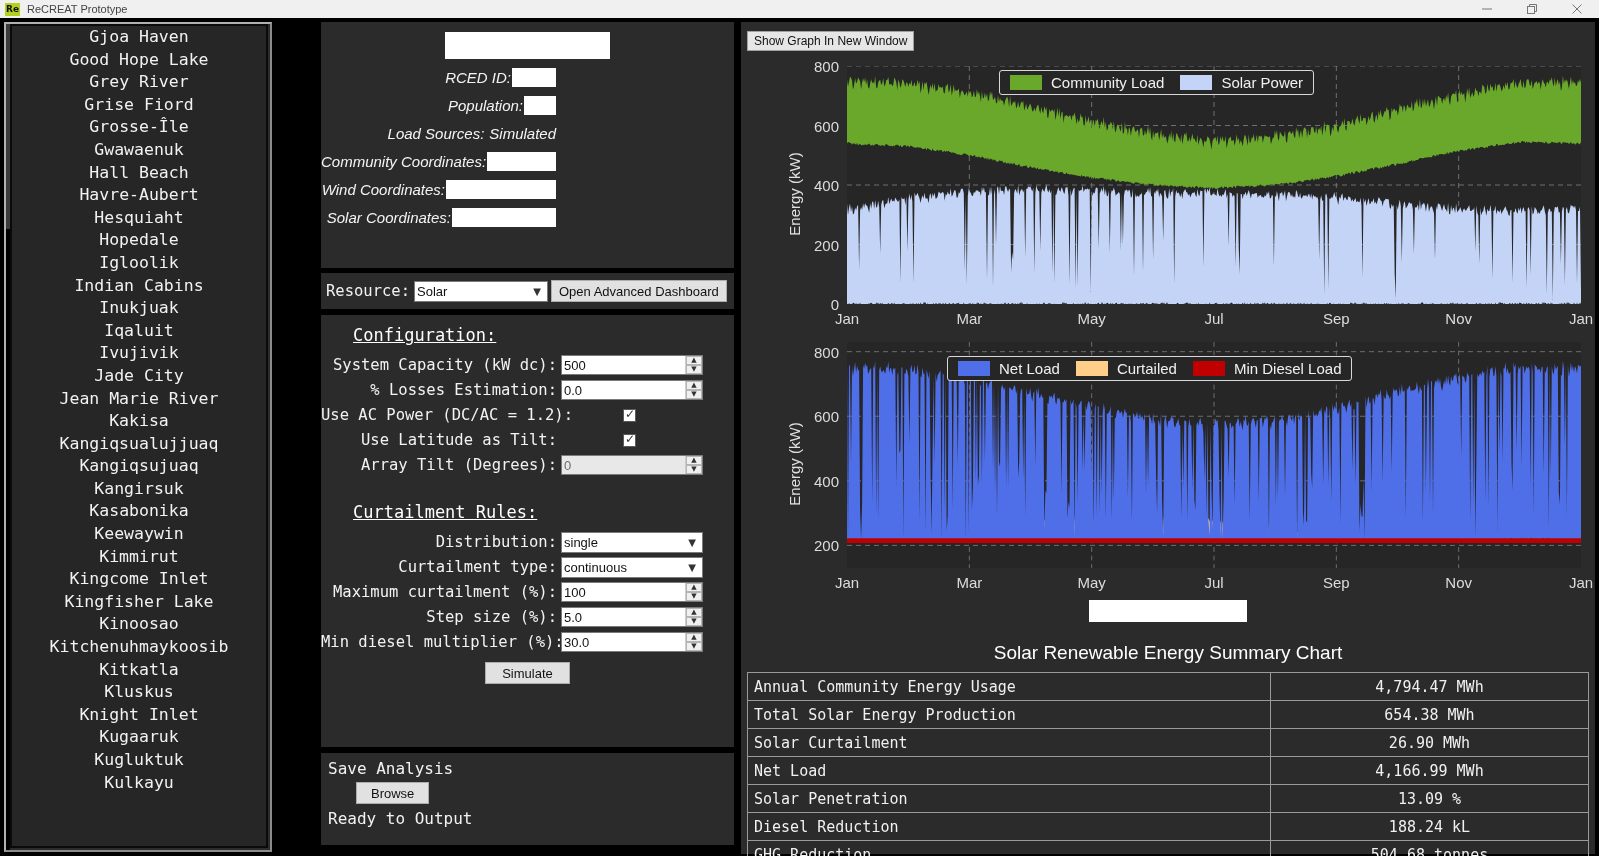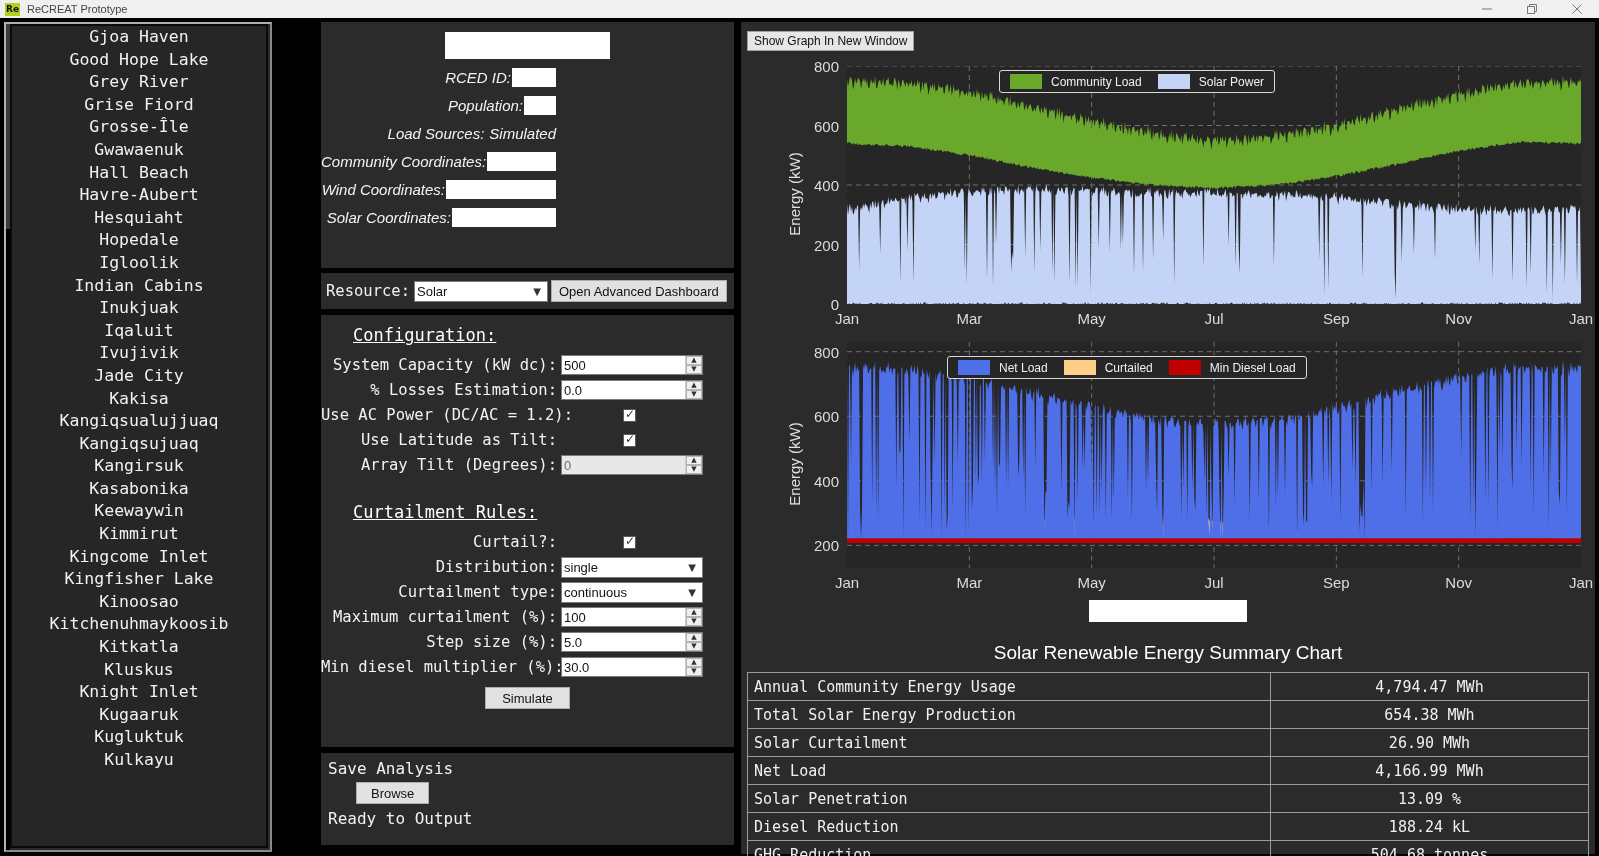--- a/index.html
+++ b/index.html
@@ -234,21 +234,21 @@
   }
   .legend {
     position: absolute; background: #262626;
     border: 1px solid #d8d8d8; border-radius: 3px;
     display: flex; align-items: center; gap: 16px;
     padding: 3px 10px; z-index: 5;
     font-family: "Liberation Sans", sans-serif;
   }
   .legend .li { display: flex; align-items: center; gap: 9px; }
   .legend .sw { width: 32px; height: 15px; display: block; }
-  .legend .lt { font-size: 12px; color: #f0f0f0; white-space: nowrap; }
+  .legend .lt { font-size: 15px; color: #f0f0f0; white-space: nowrap; }
 
   
   #summary { position: absolute; left: 6px; top: 578px; width: 842px; }
   #sumbox {
     width: 158px; height: 22px; background: #fff; margin: 0 auto;
   }
   #sumtitle {
     text-align: center; color: #fff;
     font-family: "Liberation Sans", sans-serif;
     font-size: 19px; margin-top: 20px; margin-bottom: 8px;
@@ -306,20 +306,21 @@
         <div class="comm-item">Hall Beach</div>
         <div class="comm-item">Havre-Aubert</div>
         <div class="comm-item">Hesquiaht</div>
         <div class="comm-item">Hopedale</div>
         <div class="comm-item">Igloolik</div>
         <div class="comm-item">Indian Cabins</div>
         <div class="comm-item">Inukjuak</div>
         <div class="comm-item">Iqaluit</div>
         <div class="comm-item">Ivujivik</div>
         <div class="comm-item">Jade City</div>
+        <div class="comm-item">Jean Marie River</div>
         <div class="comm-item">Kakisa</div>
         <div class="comm-item">Kangiqsualujjuaq</div>
         <div class="comm-item">Kangiqsujuaq</div>
         <div class="comm-item">Kangirsuk</div>
         <div class="comm-item">Kasabonika</div>
         <div class="comm-item">Keewaywin</div>
         <div class="comm-item">Kimmirut</div>
         <div class="comm-item">Kingcome Inlet</div>
         <div class="comm-item">Kingfisher Lake</div>
         <div class="comm-item">Kinoosao</div>
@@ -417,24 +418,20 @@
           <input type="text" disabled="" value="0" style="">
           <div class="spinbtns">
             <div>▲</div>
             <div>▼</div>
           </div>
         </div>
       </div>
 
       <div class="section-title" style="margin-top:26px;">Curtailment Rules:</div>
 
-      <div class="cfgrow">
-        <div class="cfglabel">Curtail?:</div>
-        <div class="chk on"></div>
-      </div>
 
       <div class="cfgrow">
         <div class="cfglabel">Distribution:</div>
         <span class="selwrap selrow">
           <select class="winselect" id="distribution-select"><option value="single">single</option><option value="multiple">multiple</option></select>
           <span class="chev">▼</span>
         </span>
       </div>
 
       <div class="cfgrow">

